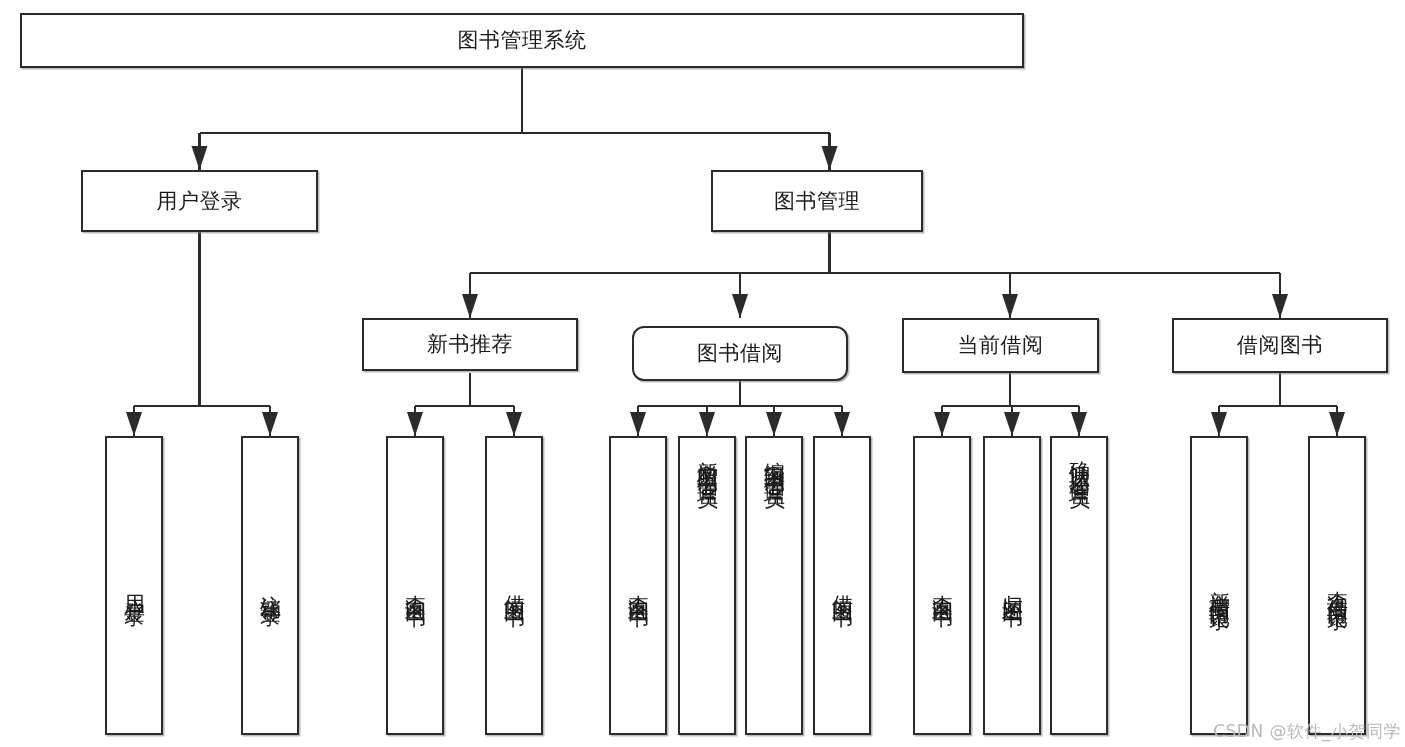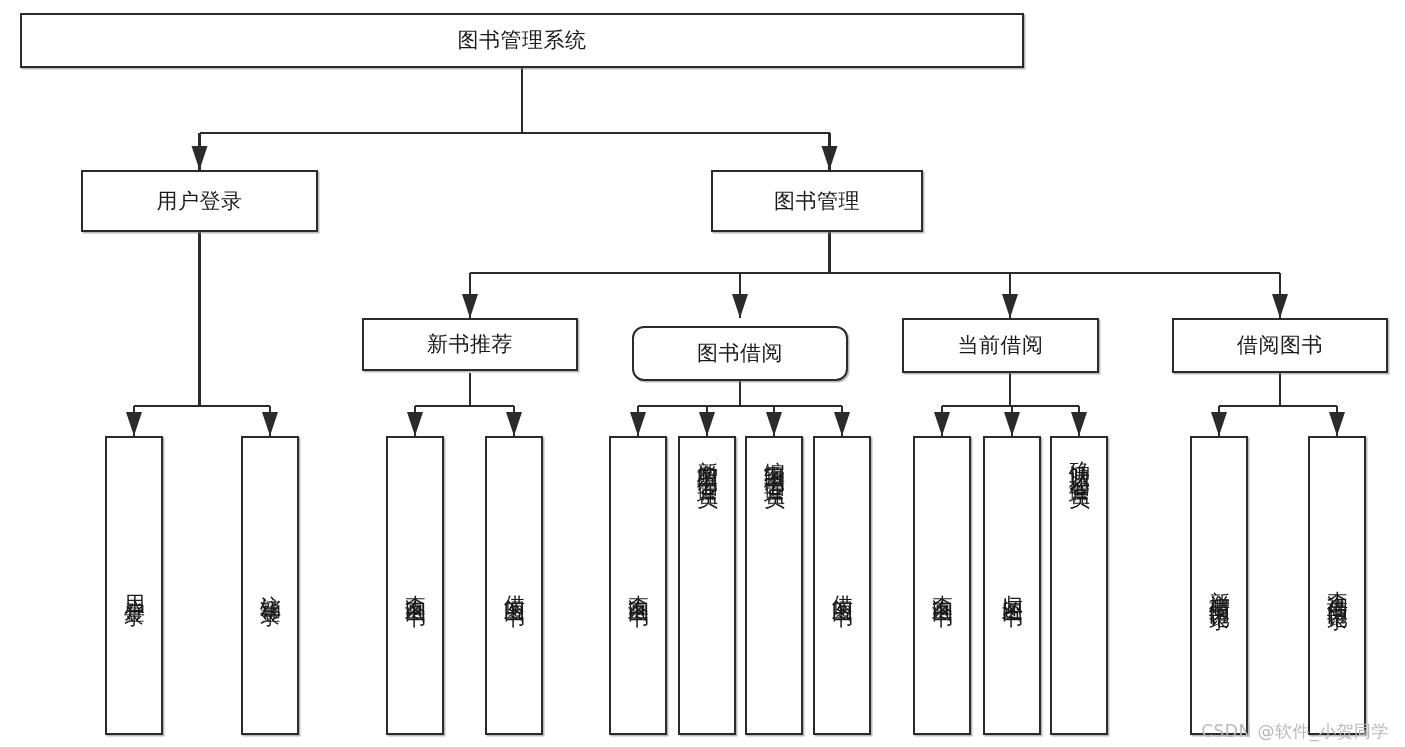--- a/index.html
+++ b/index.html
@@ -54,21 +54,21 @@
     font-size: 21px;
     letter-spacing: 4px;
     line-height: 1;
   }
   .node.vert.top-aligned {
     align-items: flex-start;
     padding-top: 6px;
   }
   .watermark {
     position: absolute;
-    right: 16px;
+    right: 4px;
     bottom: 4px;
     font-size: 17px;
     color: #b9b9b9;
     letter-spacing: 0.5px;
     white-space: nowrap;
     pointer-events: none;
   }
 </style>
 </head>
 <body>

